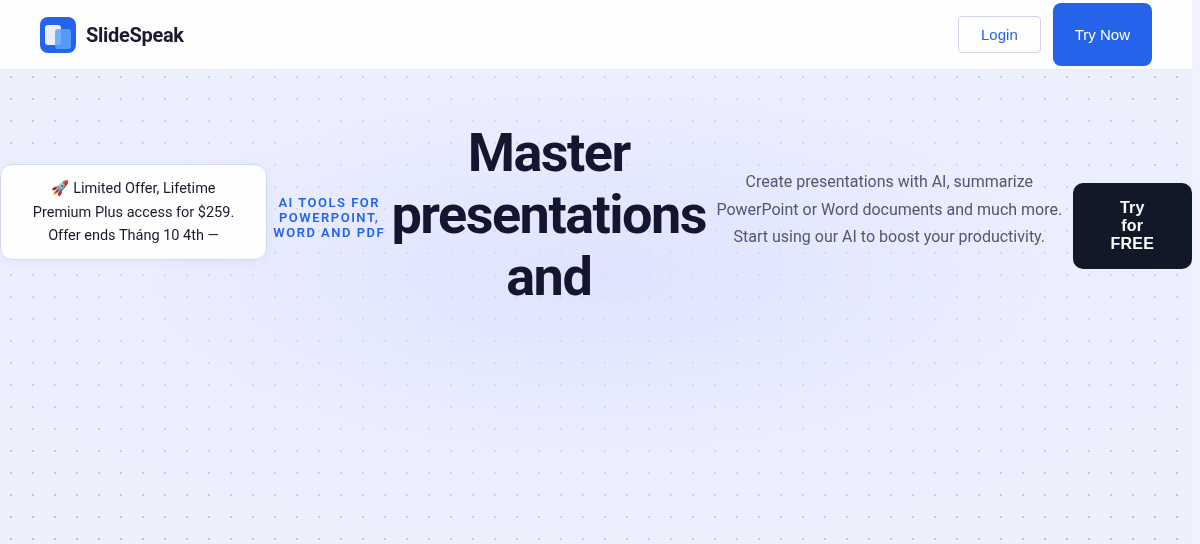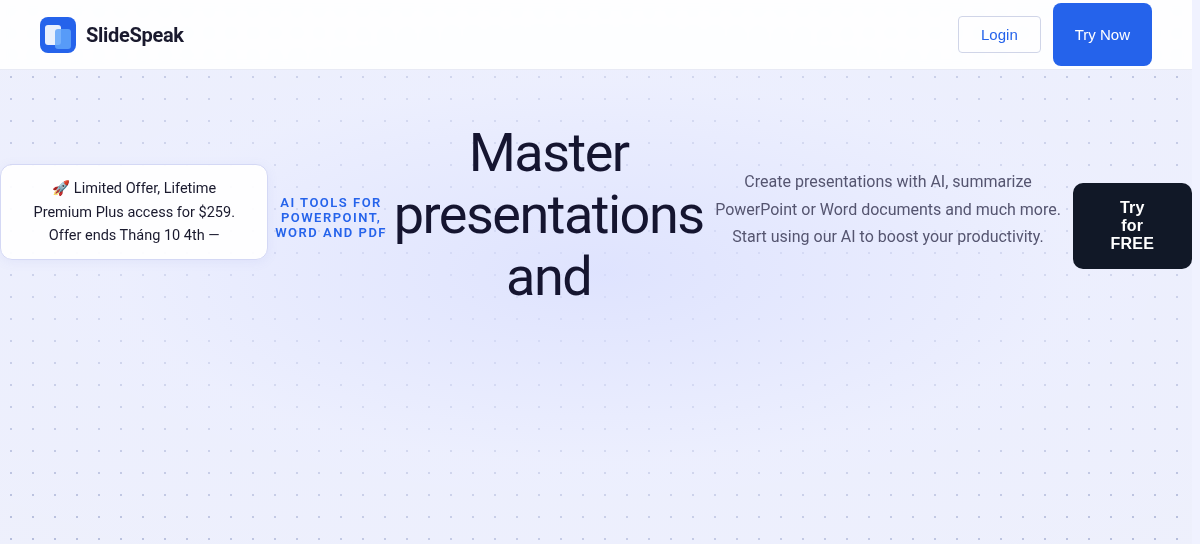--- a/index.html
+++ b/index.html
@@ -142,21 +142,21 @@
       font-weight: 600;
       letter-spacing: 1.5px;
       color: #2563eb;
       text-transform: uppercase;
       margin-bottom: 18px;
       text-align: center;
     }
 
     .hero-title {
       font-size: 54px;
-      font-weight: 400;
+      font-weight: 700;
       color: #151530;
       line-height: 1.15;
       letter-spacing: -1.5px;
       margin-bottom: 22px;
       max-width: 760px;
     }
 
     .hero-description {
       font-size: 16px;
       color: #555570;

